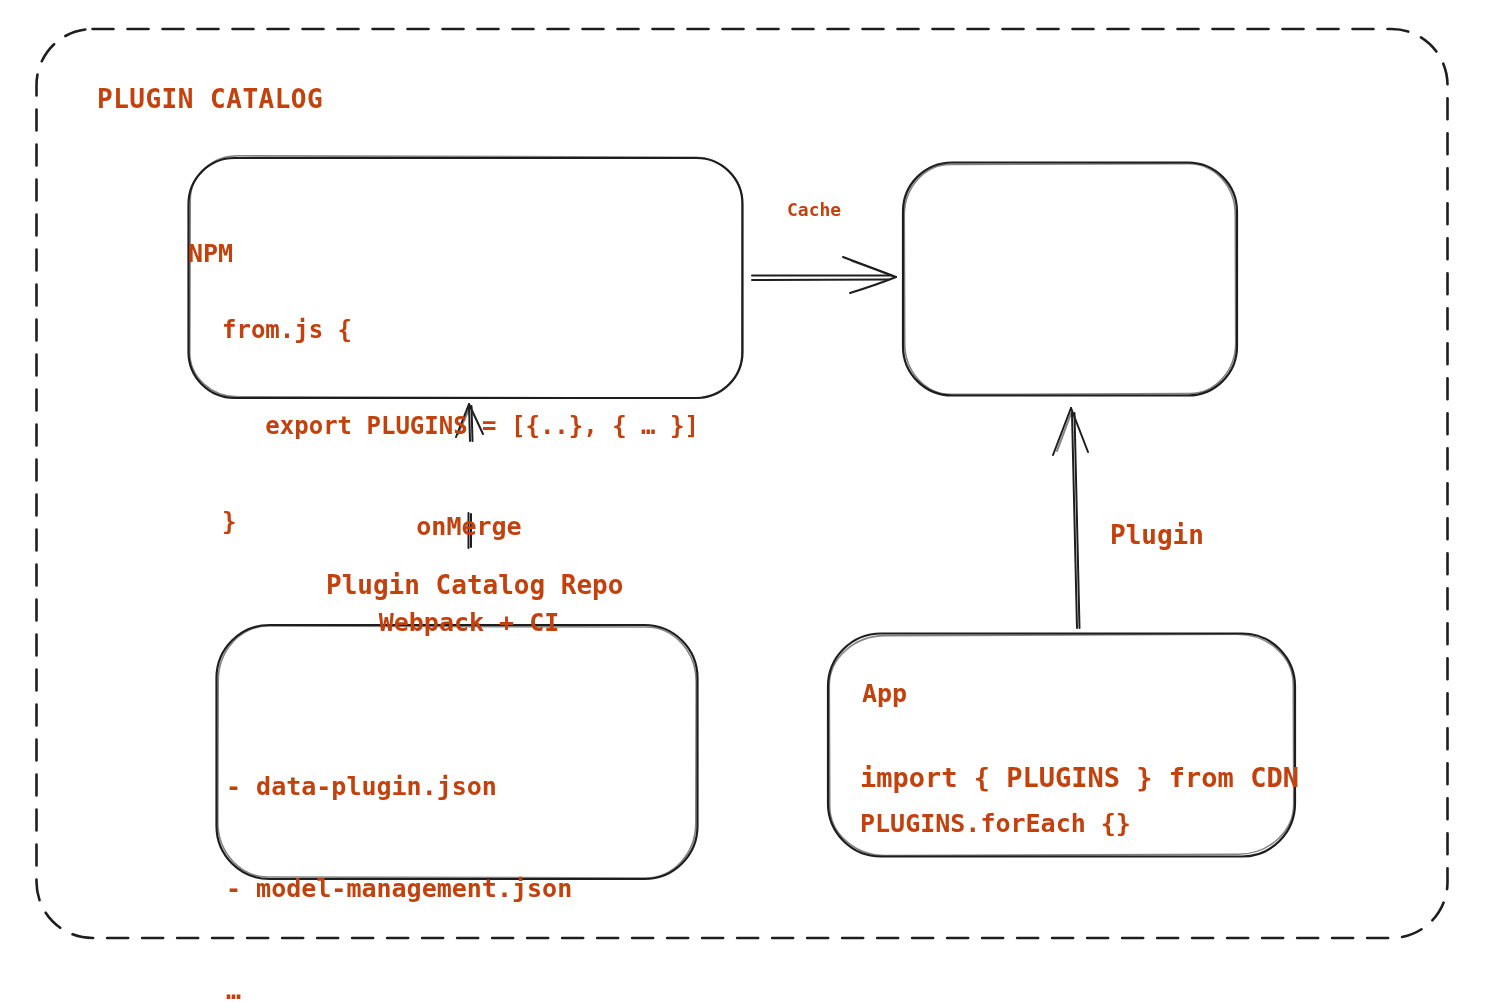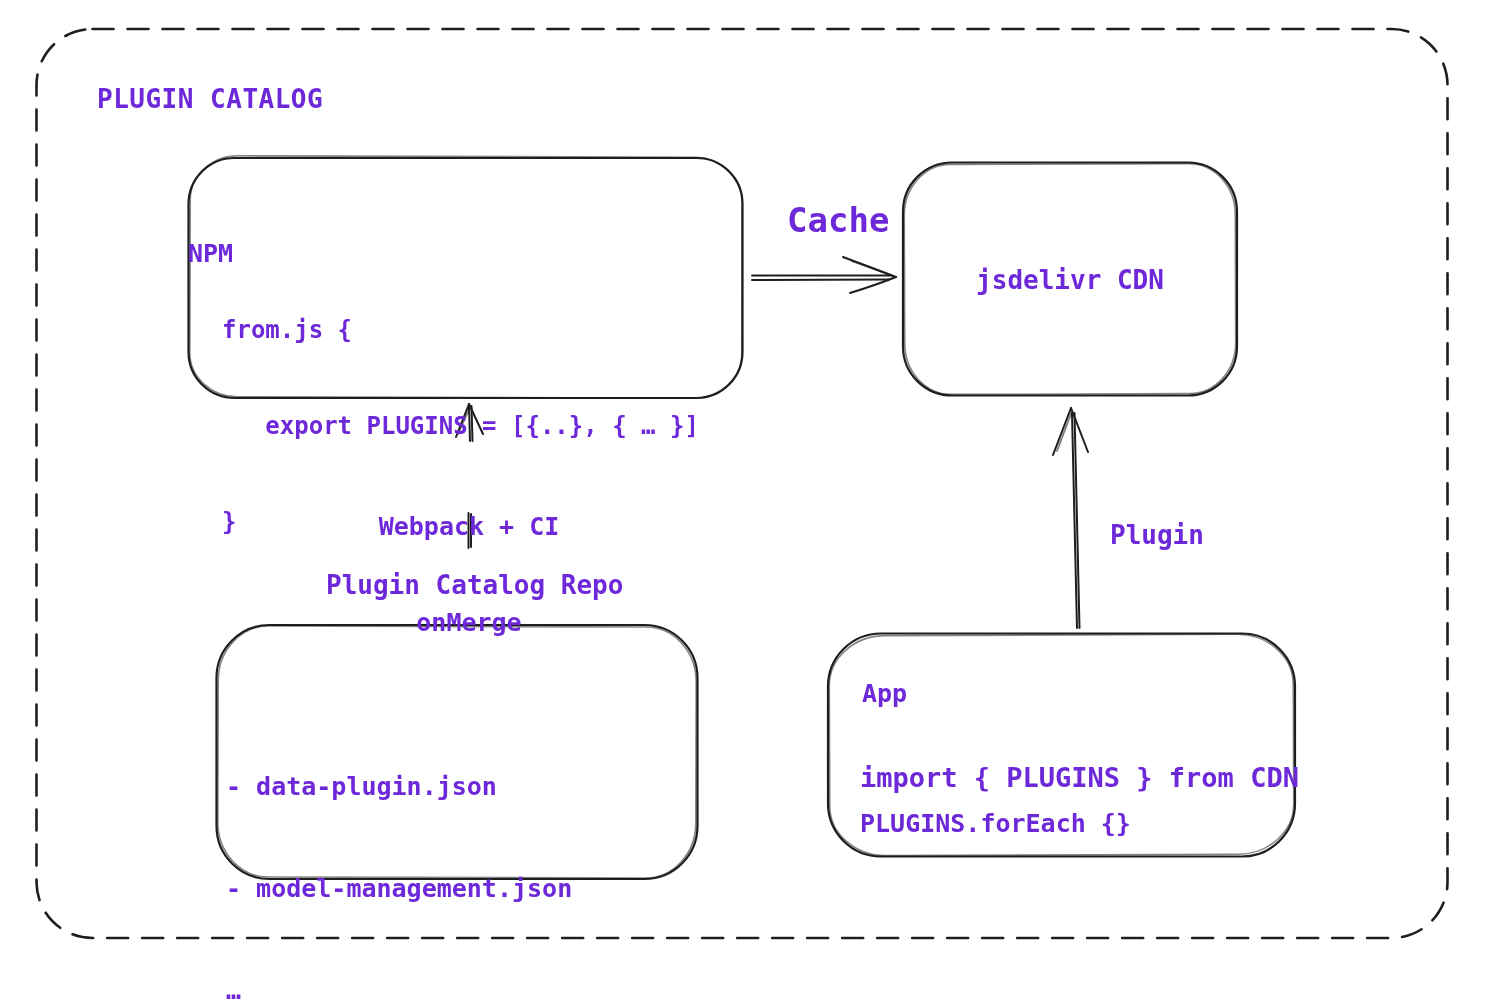--- a/index.html
+++ b/index.html
@@ -8,21 +8,21 @@
     background: #ffffff;
   }
   .canvas {
     position: relative;
     width: 1506px;
     height: 1002px;
     background: #ffffff;
     overflow: hidden;
     font-family: "DejaVu Sans Mono", "Liberation Mono", monospace;
     font-weight: 600;
-    color: #6d28d9;
+    color: #c2410c;
   }
   .shapes {
     position: absolute;
     left: 0;
     top: 0;
     width: 1506px;
     height: 1002px;
   }
   .shapes path, .shapes rect {
     fill: none;
@@ -32,21 +32,21 @@
   }
   .dup { opacity: 0.55; }
   .txt {
     position: absolute;
     white-space: pre;
     line-height: 1.25;
   }
   .t-title       { left: 97px;  top: 83px;  font-size: 26px; letter-spacing: 0.5px; }
   .t-npm-title   { left: 188px; top: 194px; width: 555px; text-align: left; font-size: 25px; margin-top: 44px; }
   .t-npm-code    { left: 222px; top: 250px; font-size: 24px; line-height: 32px; }
-  .t-cache       { left: 787px; top: 199px; font-size: 34px; }
+  .t-cache       { left: 787px; top: 199px; font-size: 18px; }
   .t-cdn         { left: 903px; top: 264px; width: 334px; text-align: center; font-size: 26px; }
   .t-build       { left: 288px; top: 447px; width: 362px; text-align: center; font-size: 25px; line-height: 32px; }
   .t-repo-label  { left: 289px; top: 569px; font-size: 26px; margin-left: 37px; }
   .t-repo-files  { left: 226px; top: 702px; font-size: 25px; line-height: 34px; }
   .t-app-title   { left: 862px; top: 678px; font-size: 25px; }
   .t-app-line1   { left: 860px; top: 761px; font-size: 27px; }
   .t-app-line2   { left: 860px; top: 808px; font-size: 25px; }
   .t-import      { left: 1110px; top: 519px; font-size: 26px; }
 </style>
 </head>
@@ -102,25 +102,24 @@
 
   <div class="txt t-npm-title">NPM</div>
   <div class="txt t-npm-code">
     <div>from.js {</div>
     <div>   export PLUGINS = [{..}, { … }]</div>
     <div>}</div>
   </div>
 
   <div class="txt t-cache">Cache</div>
 
-  <div class="txt t-cdn">jsdelivr CDN</div>
 
   <div class="txt t-build">
+    <div>onMerge</div>
     <div>Webpack + CI</div>
-    <div>onMerge</div>
   </div>
 
   <div class="txt t-repo-label">Plugin Catalog Repo</div>
   <div class="txt t-repo-files">
     <div>- data-plugin.json</div>
     <div>- model-management.json</div>
     <div>…</div>
   </div>
 
   <div class="txt t-app-title">App</div>

